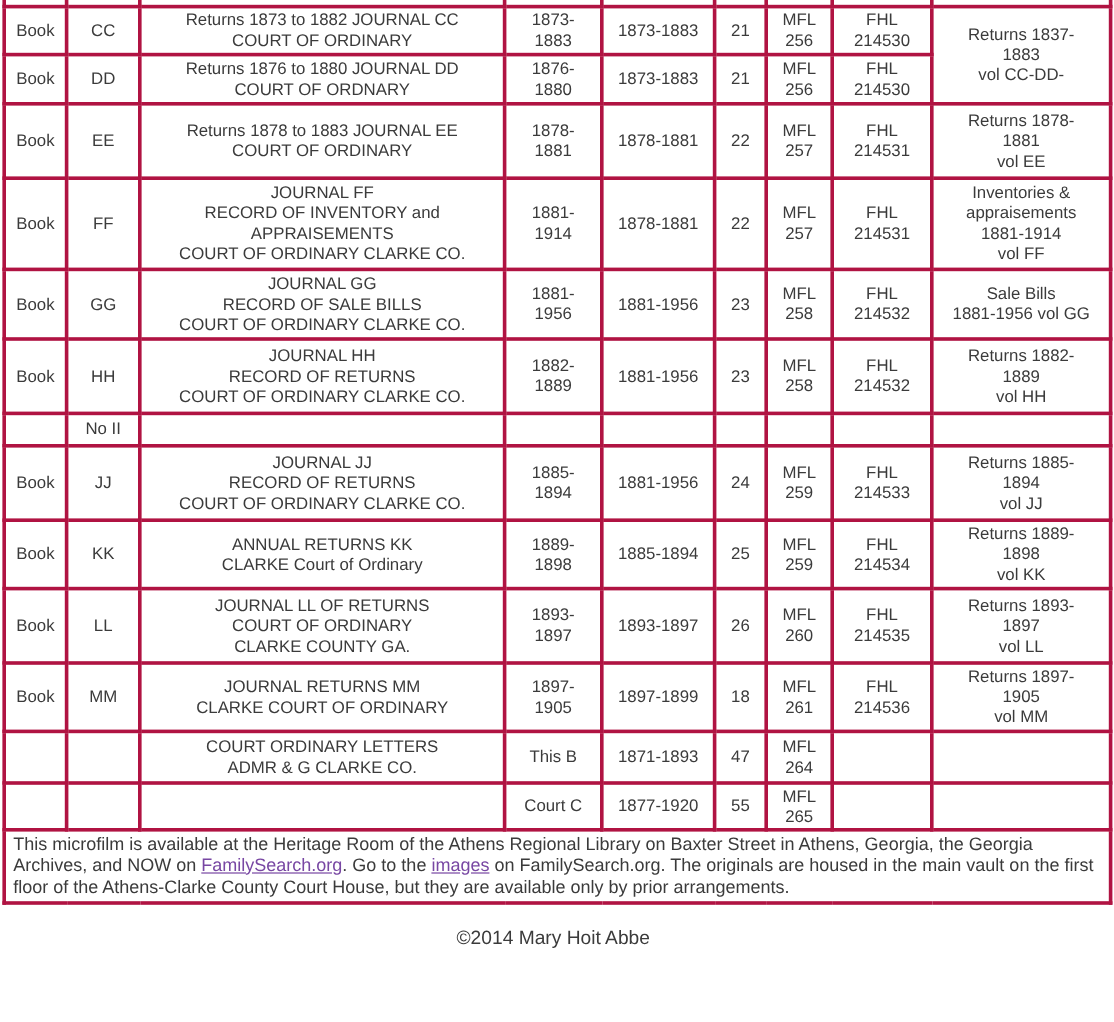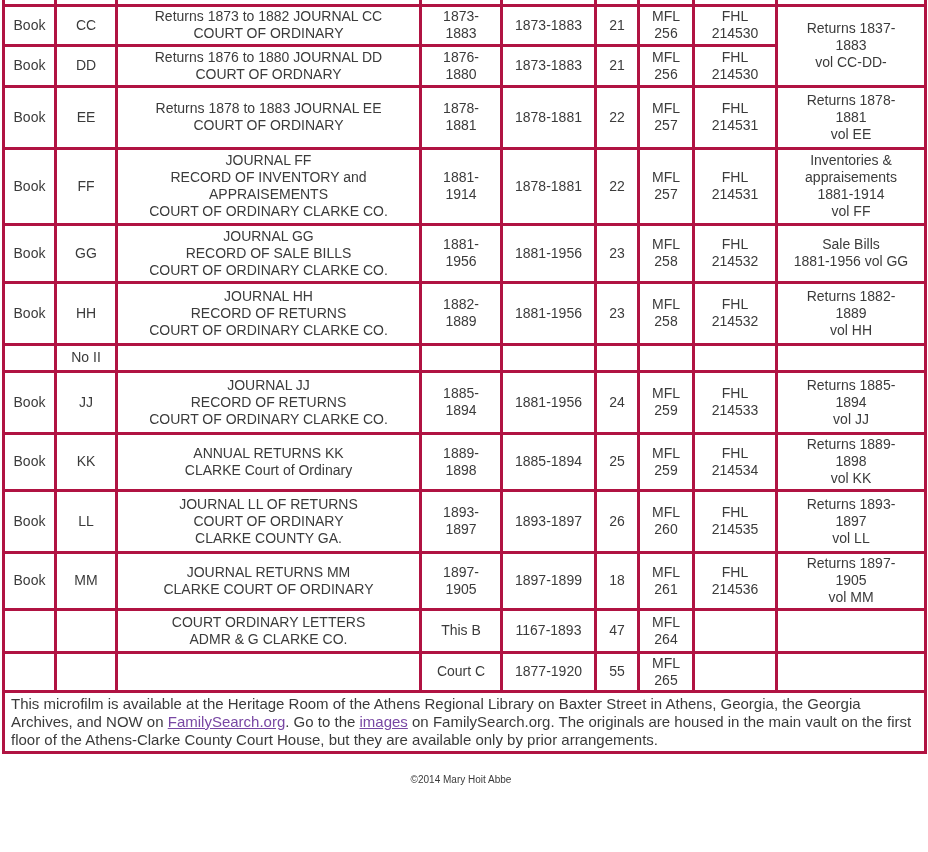--- a/index.html
+++ b/index.html
@@ -42,21 +42,21 @@
   }
   td.note-cell a {
     color: var(--link);
     text-decoration: underline;
     cursor: pointer;
   }
   .copyright {
     width: 922px;
     text-align: center;
     margin-top: 20px;
-    font-size: 10px;
+    font-size: 16px;
   }
 </style>
 </head>
 <body>
 
 <table class="index-table">
   <colgroup>
     <col style="width:52px">
     <col style="width:61px">
     <col style="width:304px">
@@ -197,21 +197,21 @@
         <td>18</td>
         <td>MFL<br>261</td>
         <td>FHL<br>214536</td>
         <td>Returns 1897-<br>1905<br>vol MM</td>
       </tr>
       <tr style="height: 43px;">
         <td></td>
         <td></td>
         <td>COURT ORDINARY LETTERS<br>ADMR &amp; G CLARKE CO.</td>
         <td>This B</td>
-        <td>1167-1893</td>
+        <td>1871-1893</td>
         <td>47</td>
         <td>MFL<br>264</td>
         <td></td>
         <td></td>
       </tr>
       <tr style="height: 38px;">
         <td></td>
         <td></td>
         <td></td>
         <td>Court C</td>

